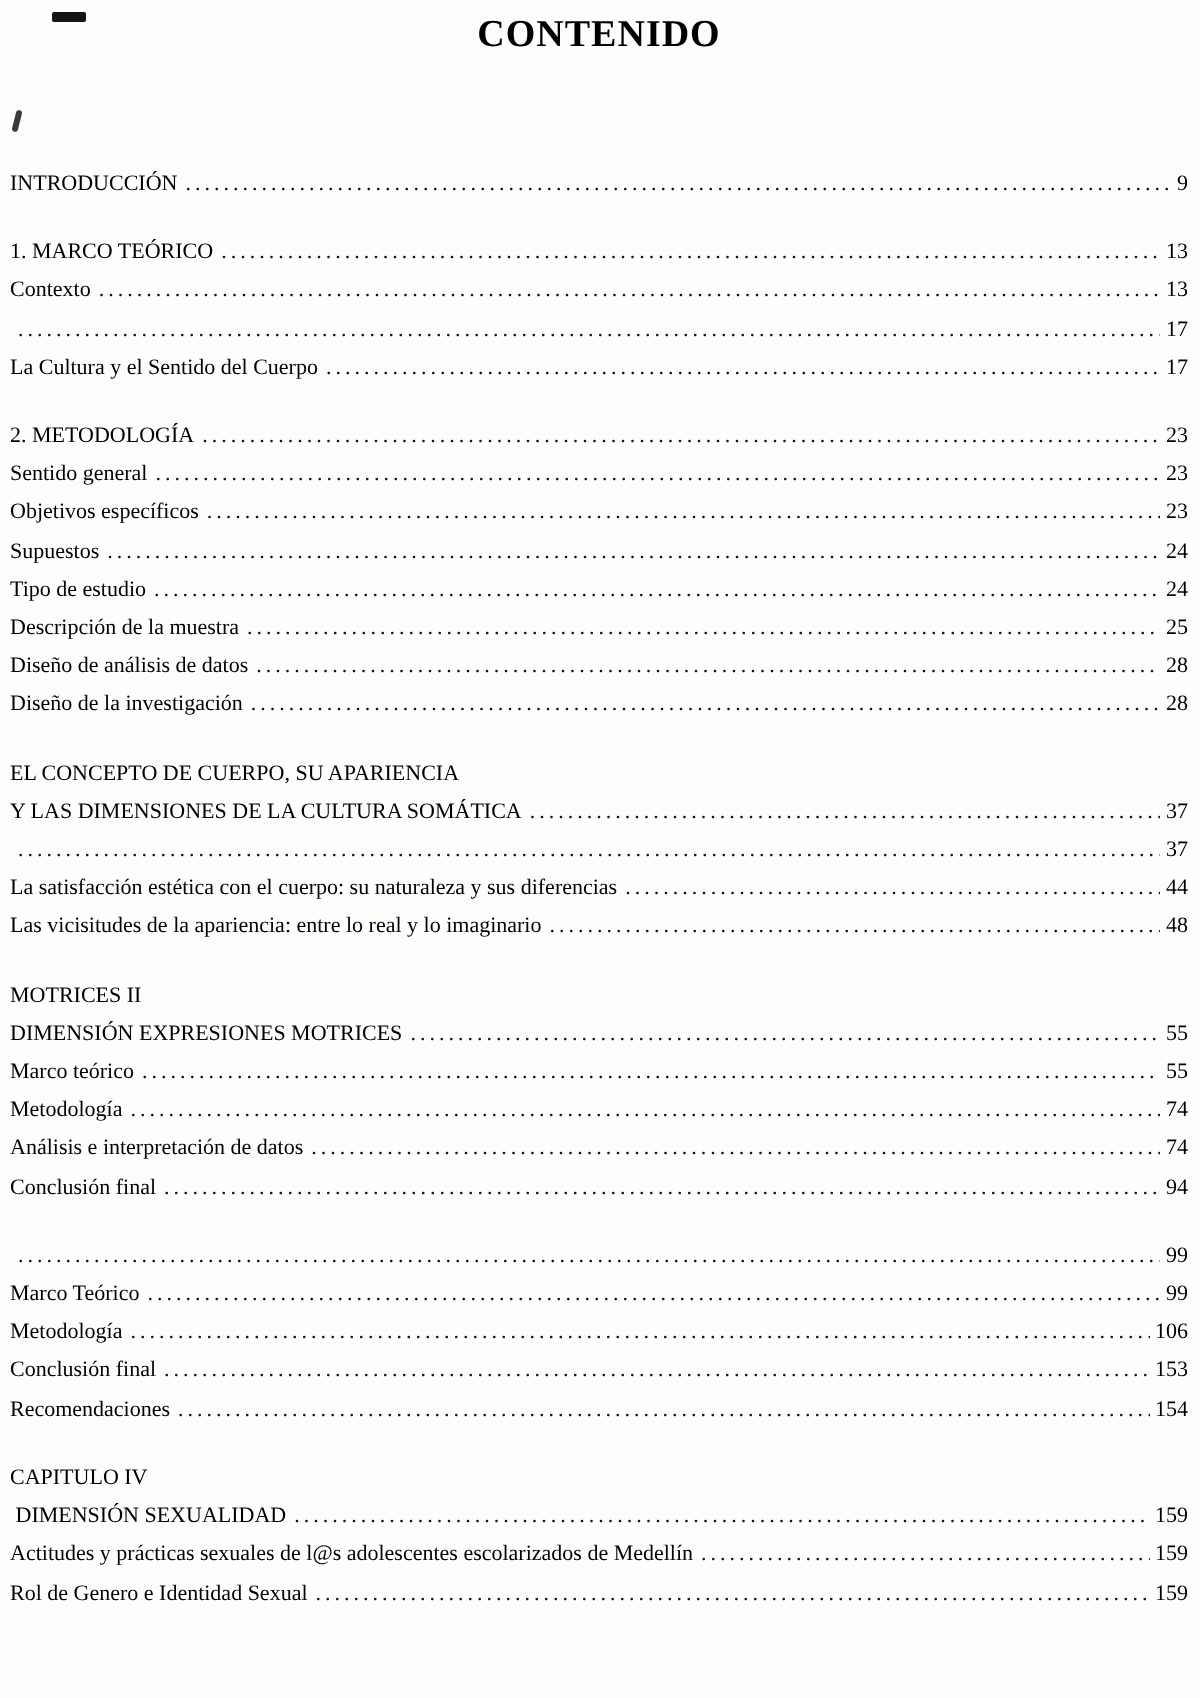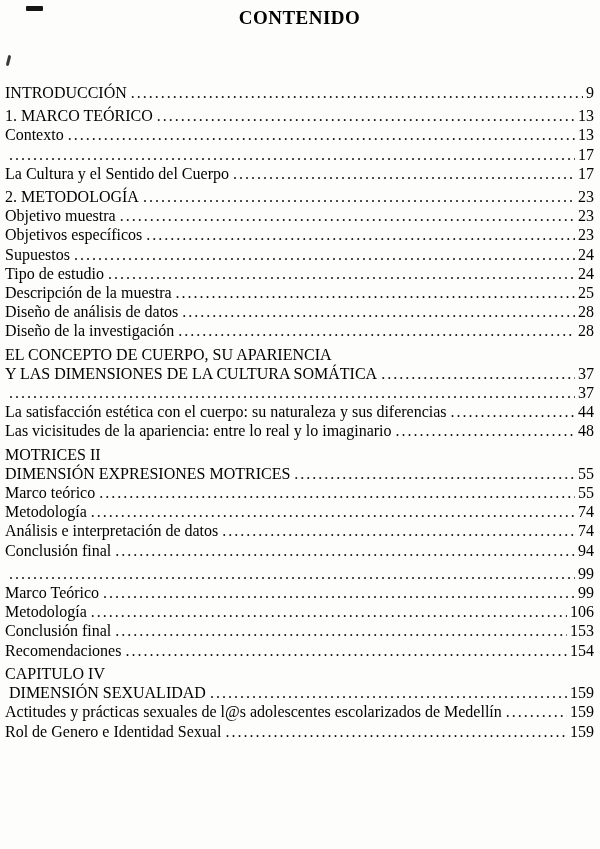--- a/index.html
+++ b/index.html
@@ -18,25 +18,25 @@
     position: relative;
   }
   .title {
     text-align: center;
     font-size: 19px;
     font-weight: bold;
     letter-spacing: 0.5px;
     margin-top: 1px;
   }
   .toc { margin-top: 54px; }
-  .toc-section + .toc-section { margin-top: 4px; }
+  .toc-section + .toc-section { margin-top: 15px; }
   .toc-line {
     display: flex;
     align-items: center;
-    font-size: 16px;
+    font-size: 11px;
     line-height: 19.2px;
   }
   .toc-label { white-space: nowrap; }
   .toc-leader {
     flex: 1 1 auto;
     overflow: hidden;
     white-space: nowrap;
     margin: 0 3px 0 4px;
     min-width: 10px;
     color: #111;
@@ -99,21 +99,21 @@
           <span class="toc-page">17</span>
         </div>
       </div>
       <div class="toc-section">
         <div class="toc-line">
           <span class="toc-label">2. METODOLOGÍA</span>
           <span class="toc-leader"></span>
           <span class="toc-page">23</span>
         </div>
         <div class="toc-line">
-          <span class="toc-label">Objetivo muestra</span>
+          <span class="toc-label">Sentido general</span>
           <span class="toc-leader"></span>
           <span class="toc-page">23</span>
         </div>
         <div class="toc-line">
           <span class="toc-label">Objetivos específicos</span>
           <span class="toc-leader"></span>
           <span class="toc-page">23</span>
         </div>
         <div class="toc-line">
           <span class="toc-label">Supuestos</span>

